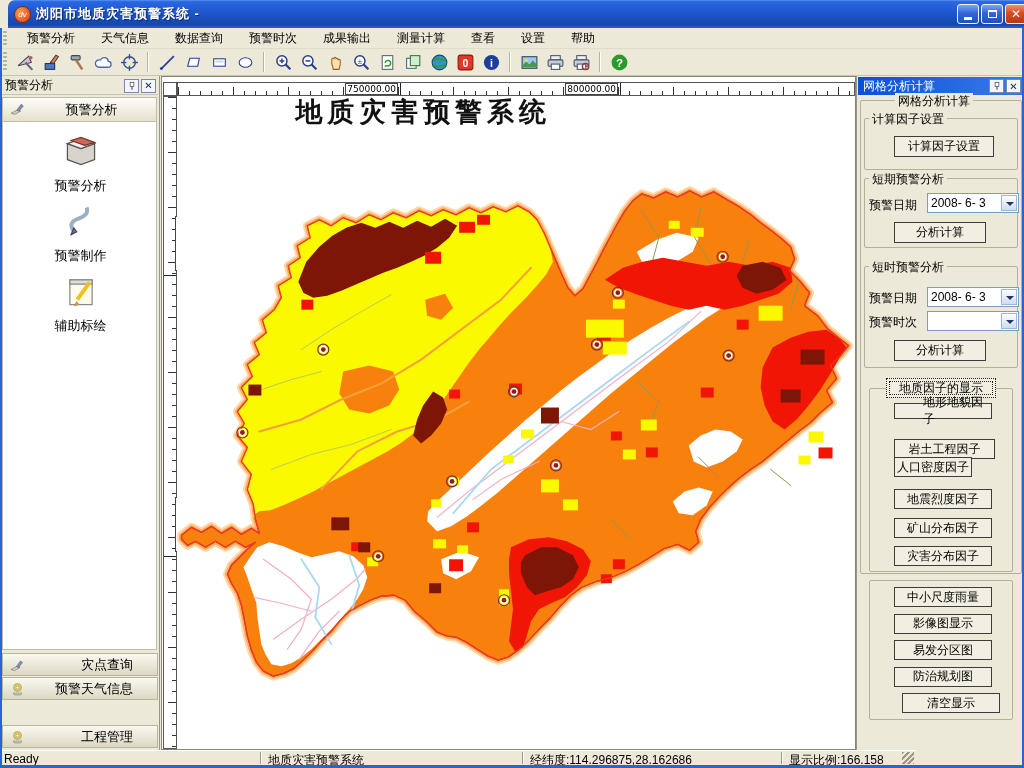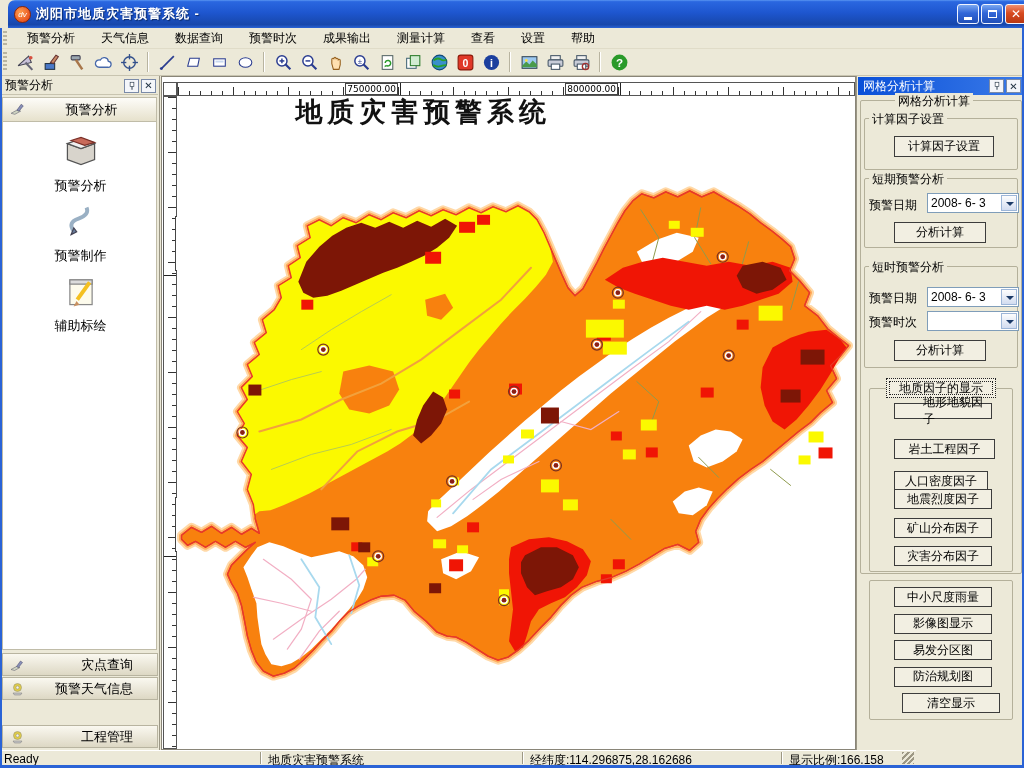--- a/index.html
+++ b/index.html
@@ -534,21 +534,21 @@
   <div class="combo" style="left:70px;top:235px;width:92px">
     <span class="val"></span>
     <span class="arrow"></span>
   </div>
   <div class="xpbtn" style="left:37px;top:264px;width:92px;height:21px">分析计算</div>
 
   <div class="groupbox" style="left:12px;top:312px;width:144px;height:184px"></div>
   <div class="xpbtn focused" style="left: 29px; top: 302px; width: 110px; height: 20px;">地质因子的显示</div>
     <div class="xpbtn" style="left: 37px; top: 327px; width: 98px; height: 16px; padding-left: 28px;">地形地貌因子</div>
     <div class="xpbtn" style="left: 37px; top: 356px; width: 101px; height: 20px; margin-top: 7px;">岩土工程因子</div>
-    <div class="xpbtn" style="left: 37px; top: 395px; width: 94px; height: 20px;">人口密度因子</div>
+    <div class="xpbtn" style="left: 37px; top: 381px; width: 78px; height: 20px;">人口密度因子</div>
     <div class="xpbtn" style="left: 37px; top: 413px; width: 98px; height: 20px;">地震烈度因子</div>
     <div class="xpbtn" style="left: 37px; top: 442px; width: 98px; height: 20px;">矿山分布因子</div>
     <div class="xpbtn" style="left: 37px; top: 470px; width: 98px; height: 20px;">灾害分布因子</div>
     <div id="factor-buttons"></div>
 
   <div class="groupbox" style="left:12px;top:504px;width:144px;height:140px"></div>
   <div class="xpbtn" style="left: 37px; top: 511px; width: 98px; height: 20px;">中小尺度雨量</div>
     <div class="xpbtn" style="left: 37px; top: 537.5px; width: 98px; height: 20px;">影像图显示</div>
     <div class="xpbtn" style="left: 37px; top: 564px; width: 98px; height: 20px;">易发分区图</div>
     <div class="xpbtn" style="left: 37px; top: 590.5px; width: 98px; height: 20px;">防治规划图</div>

